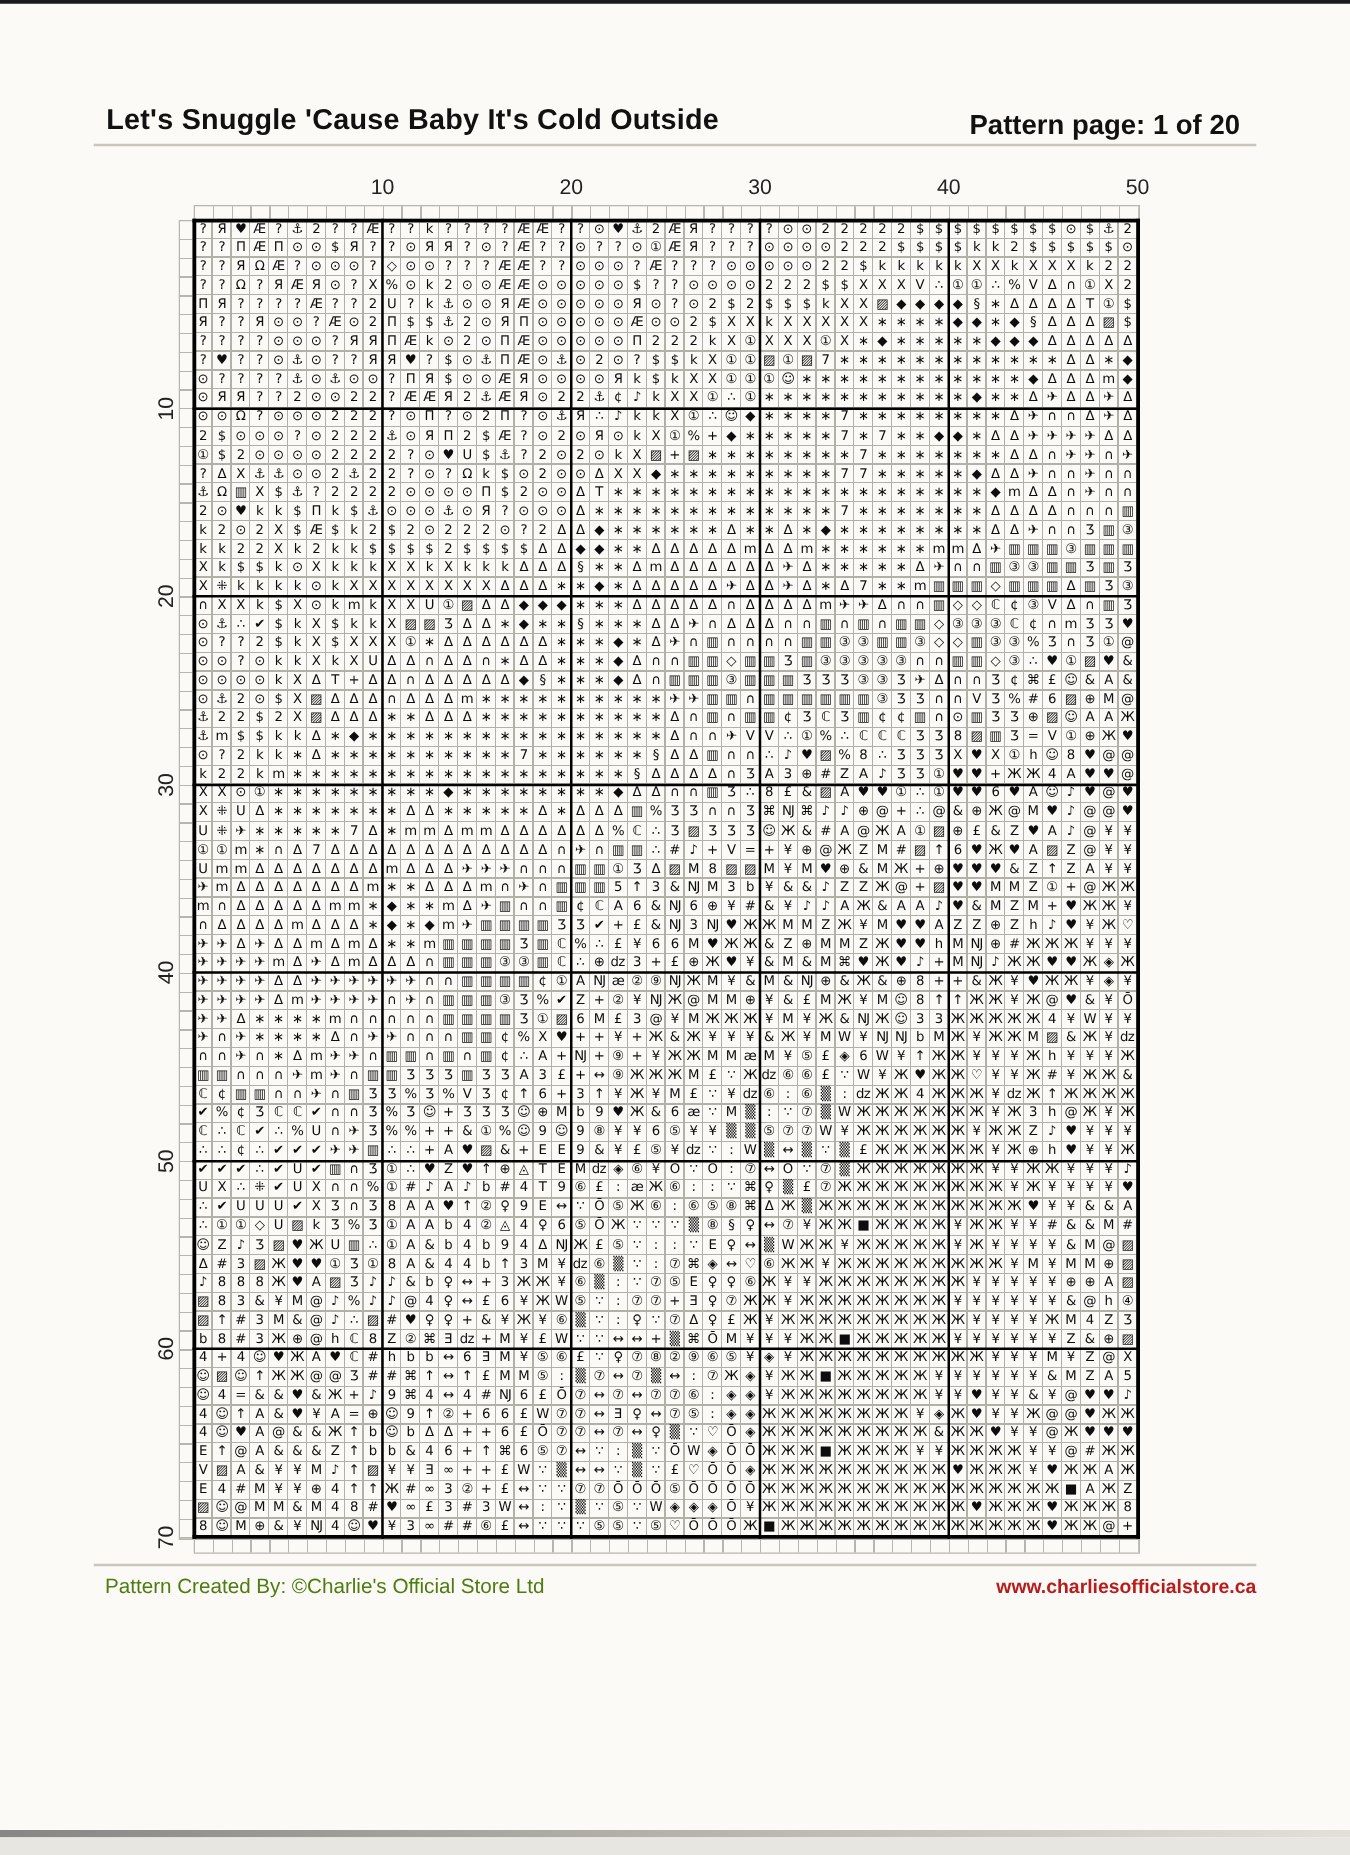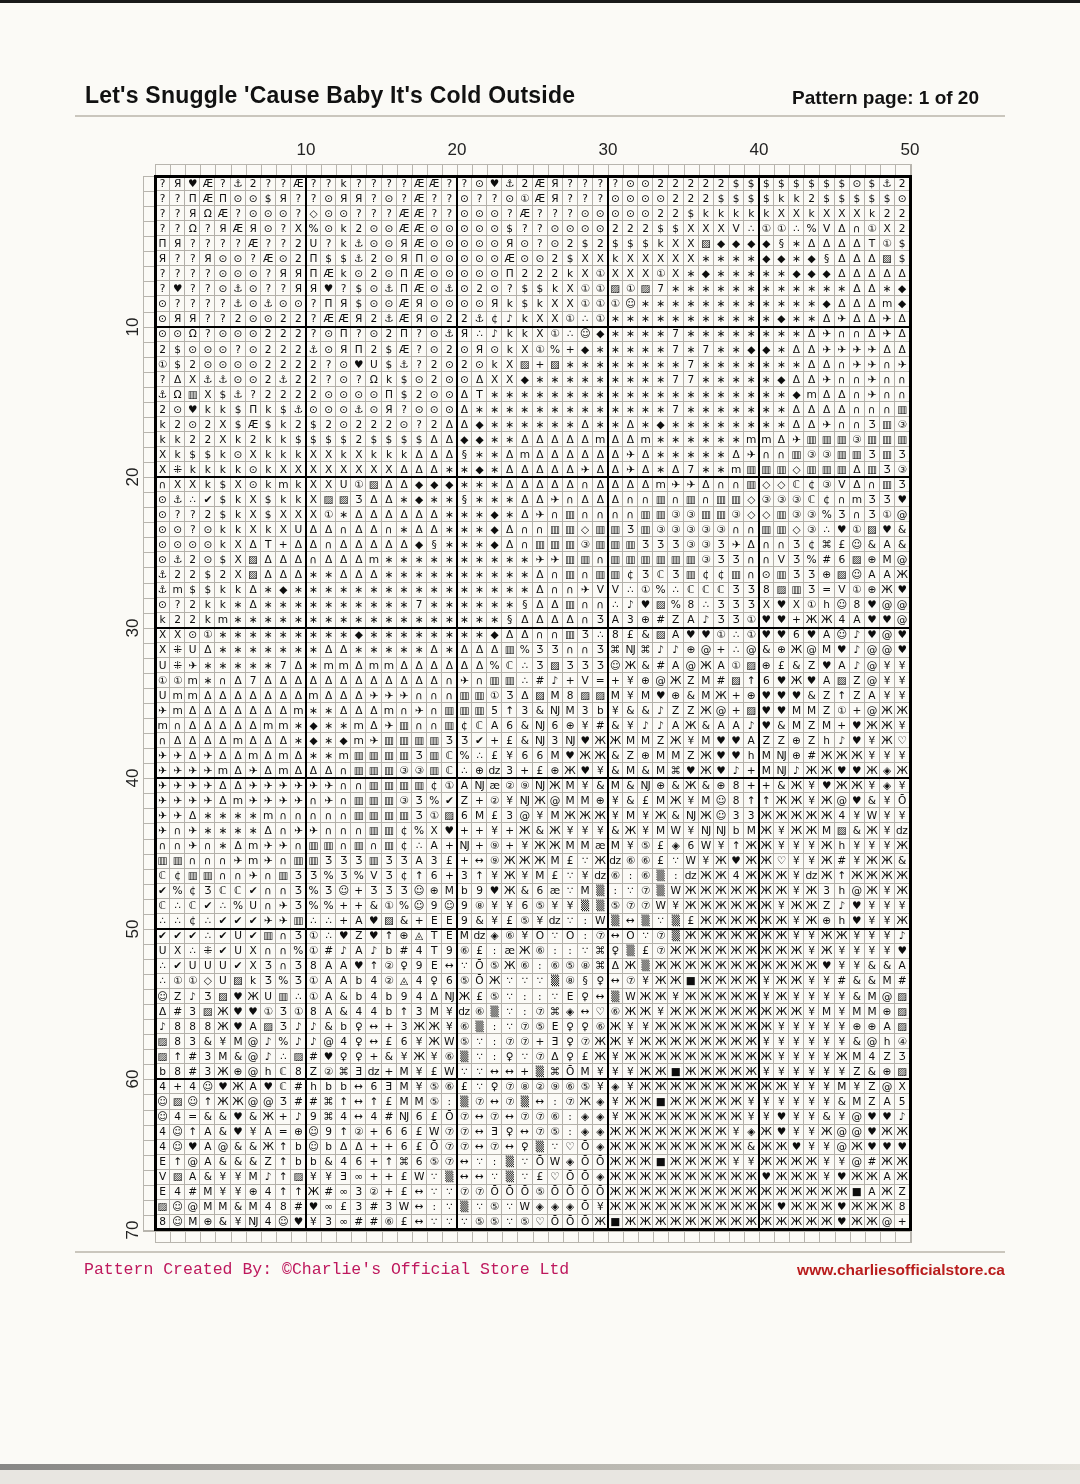--- a/index.html
+++ b/index.html
@@ -4,25 +4,25 @@
 <style>
   html,body{margin:0;padding:0;background:#e8e6e1;}
   #page{position:relative;width:1080px;height:1470px;background:#fbfaf6;overflow:hidden;
         font-family:"Liberation Sans",sans-serif;color:#111;}
   
   #scan-top{position:absolute;top:0;left:0;width:100%;height:3px;background:#1a1a1a;}
   #scan-bottom{position:absolute;bottom:0;left:0;width:100%;height:6px;
         background:linear-gradient(to right,#555 0%,#8a8880 40%,#b5b2aa 75%,#d8d5cd 100%);opacity:.7;}
   
   #title{position:absolute;left:85px;top:82px;font-size:23px;font-weight:bold;letter-spacing:.2px;}
-  #page-label{position:absolute;right:101px;top:87px;font-size:19px;font-weight:bold;}
+  #page-label{position:absolute;right:88px;top:87px;font-size:22px;font-weight:bold;}
   #header-rule{position:absolute;left:75px;top:115px;width:930px;height:2px;background:#cac6bd;}
   
   #footer-rule{position:absolute;left:75px;top:1251px;width:930px;height:2px;background:#cac6bd;}
-  #footer-credit{position:absolute;left:84px;top:1260px;font-size:16.5px;color:#be185d;font-family:Liberation Mono, monospace;}
+  #footer-credit{position:absolute;left:84px;top:1260px;font-size:16.5px;color:#4d7c0f;}
   #footer-site{position:absolute;right:75px;top:1261px;font-size:15.5px;font-weight:600;color:#b91c1c;}
   
   .col-label{position:absolute;top:140px;transform:translateX(-50%);font-size:17px;color:#222;}
   .row-label{position:absolute;left:121px;width:24px;text-align:center;font-size:17px;color:#222;
              transform:translateY(-50%) rotate(-90deg);}
   .tick-strip{position:absolute;border:1px solid #b8b5ae;}
   #tick-top,#tick-bottom{left:155px;width:755px;height:10px;
       background-image:repeating-linear-gradient(to right,transparent 0px,transparent 14.1px,#b8b5ae 14.1px,#b8b5ae 15.1px);}
   #tick-top{top:164px;}
   #tick-bottom{top:1231px;}

